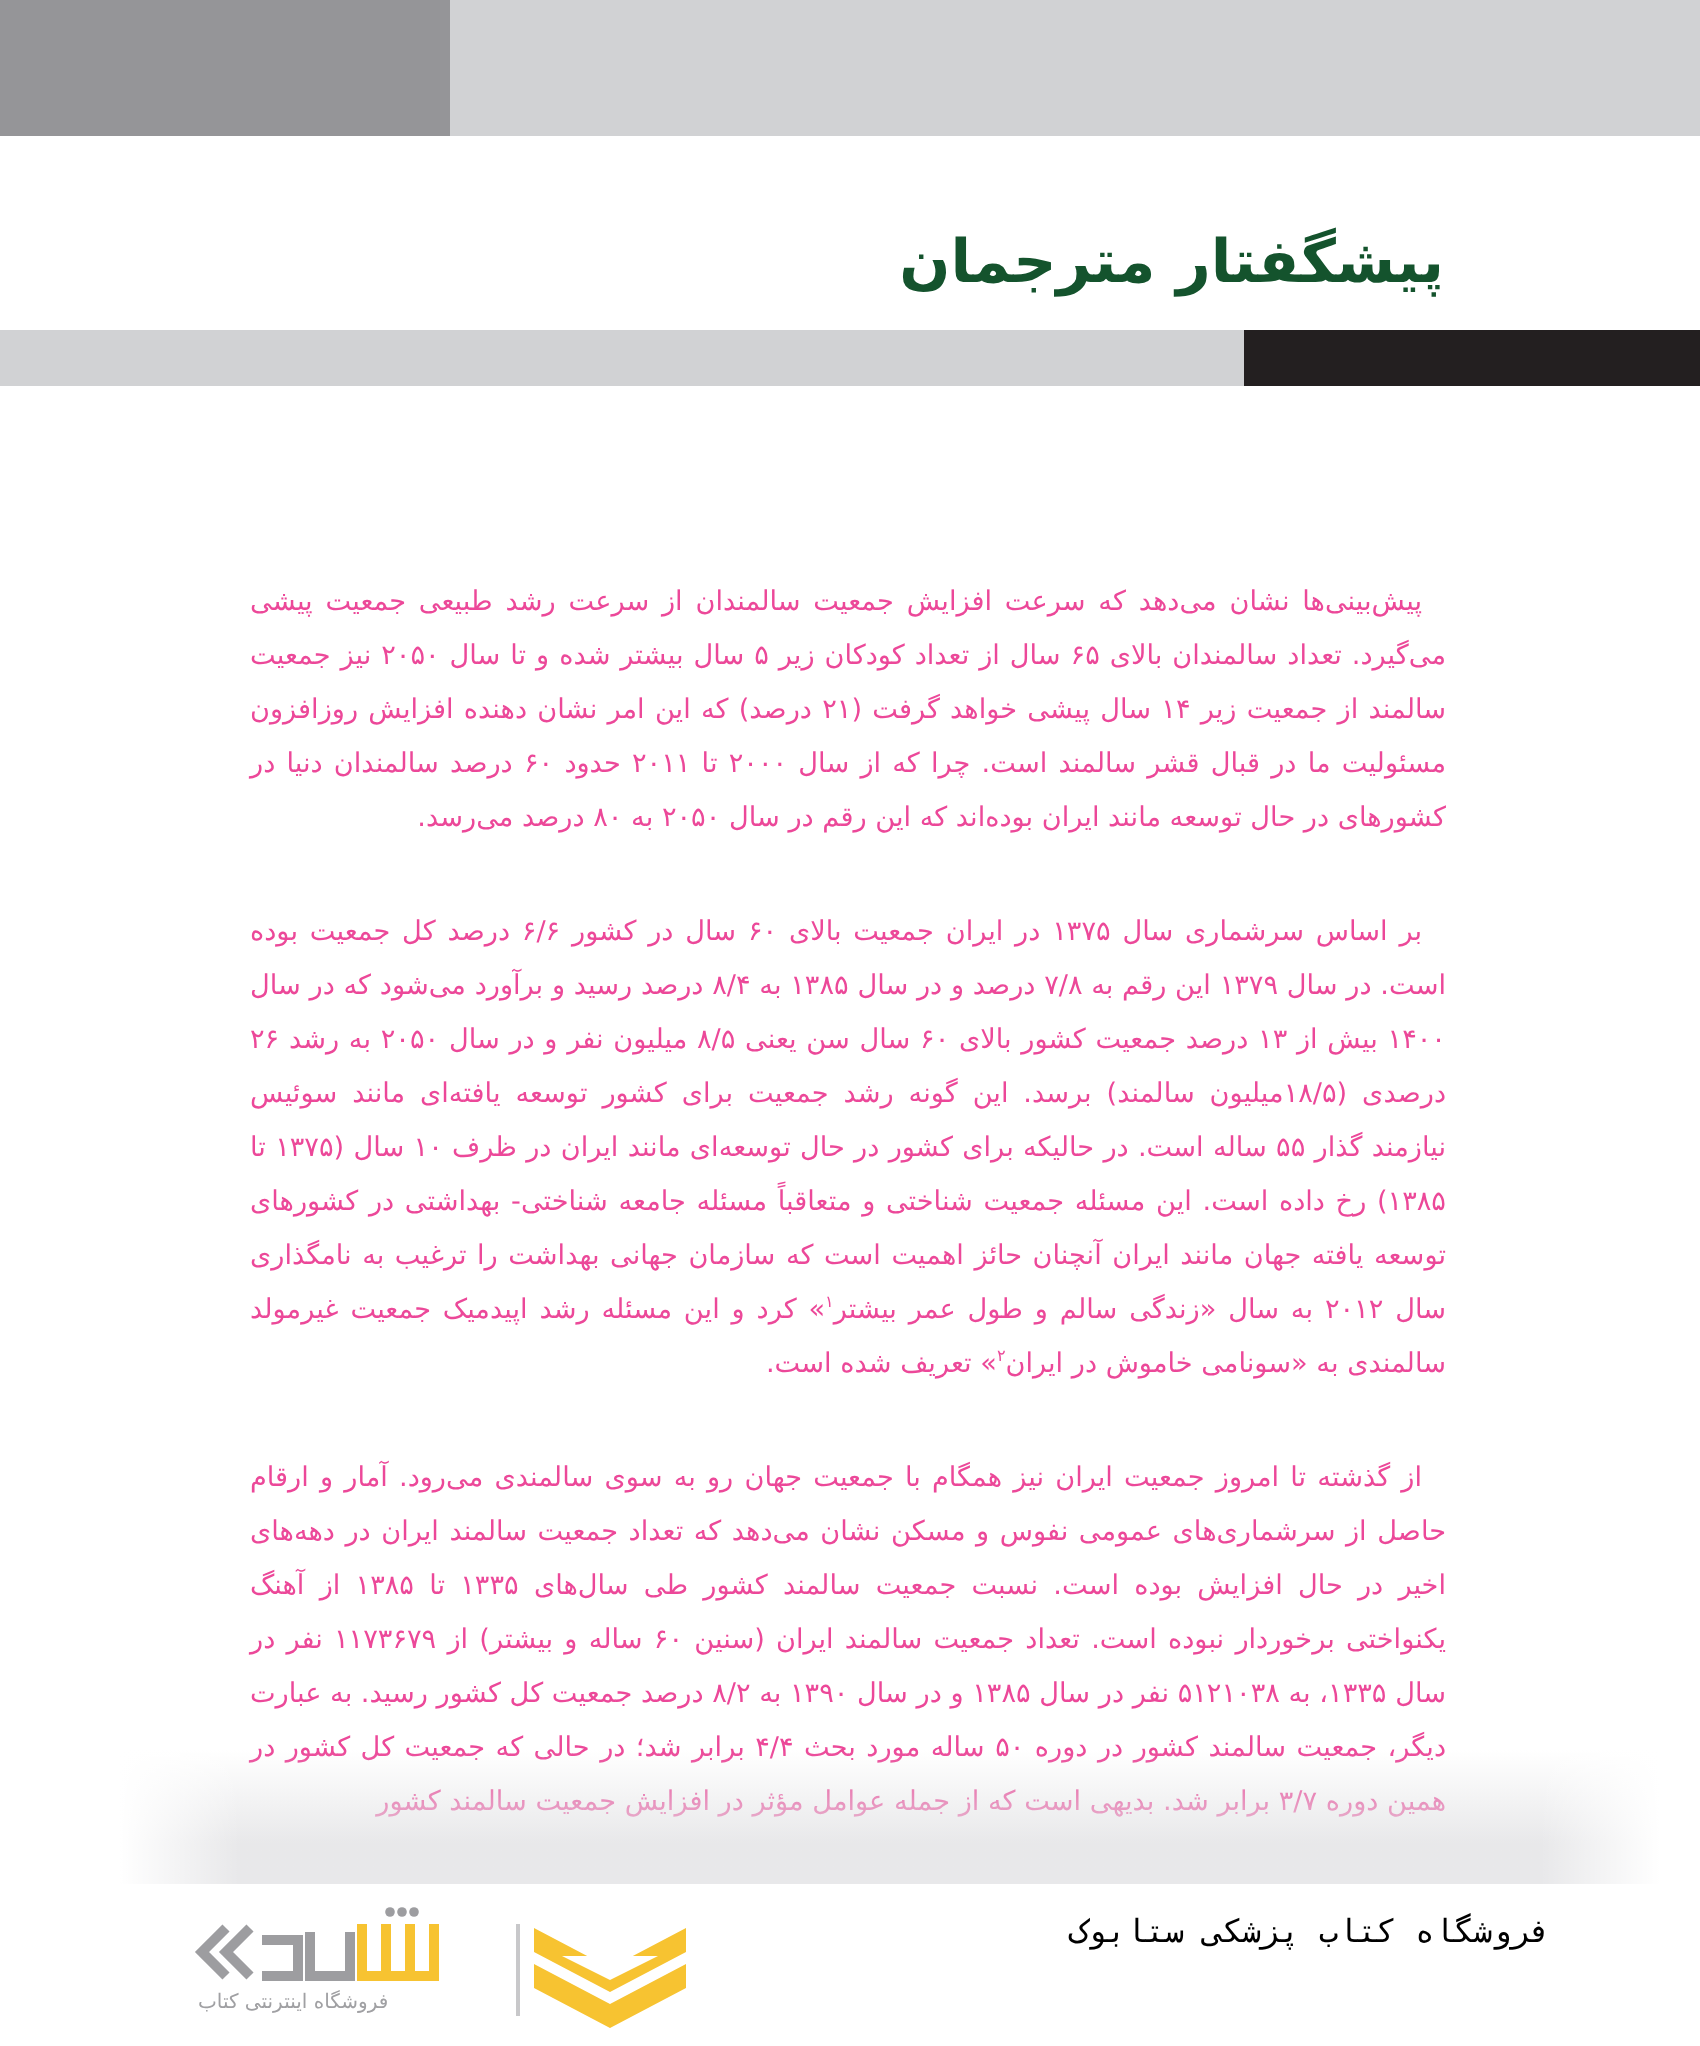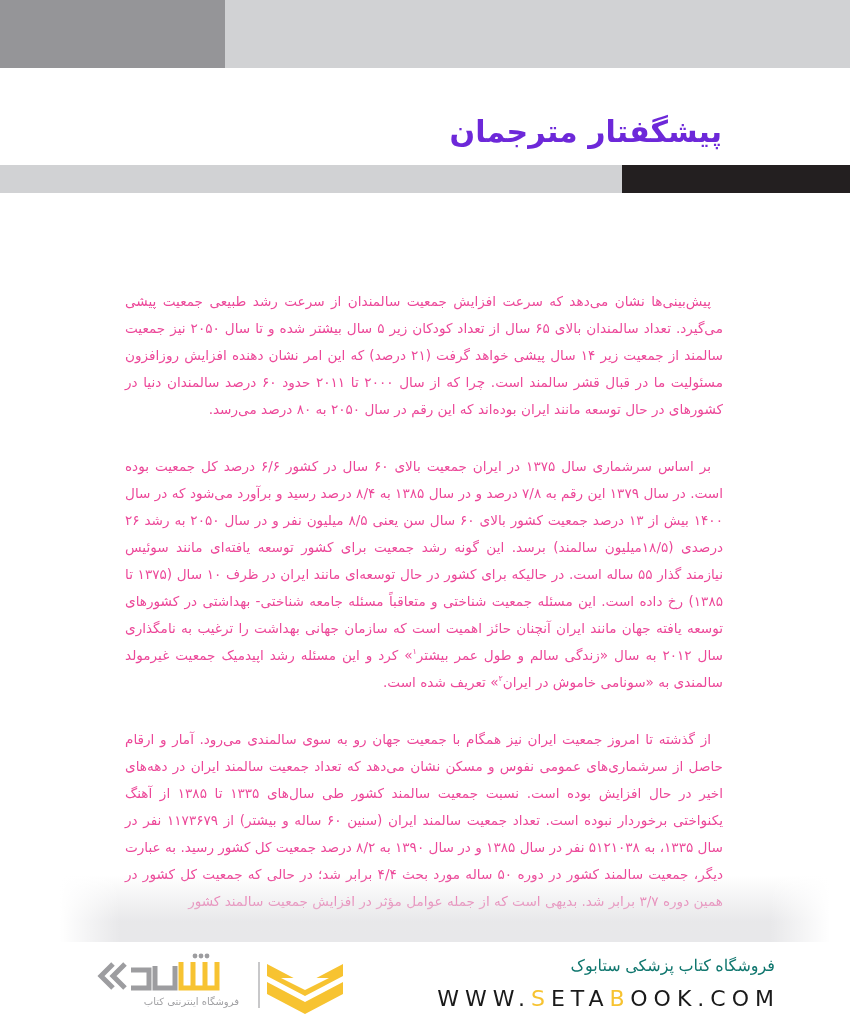--- a/index.html
+++ b/index.html
@@ -29,21 +29,21 @@
   }
   .chapter-title {
     position: absolute;
     right: 128px;
     top: 112px;
     font-family: "DejaVu Sans", sans-serif;
     font-weight: bold;
     font-size: 30px;
     line-height: 40px;
     direction: rtl;
-    color: #6d28d9;
+    color: #14532d;
     margin: 0;
     letter-spacing: -0.5px;
   }
   .title-rule {
     position: absolute;
     left: 0; top: 165px;
     width: 850px; height: 28px;
     background: #d1d2d4;
   }
   .title-rule-dark {
@@ -96,23 +96,23 @@
     position: absolute;
     left: 0; top: 942px;
     width: 850px; height: 81px;
     background: #ffffff;
   }
   .store-name {
     position: absolute;
     right: 75px;
     top: 14px;
     direction: rtl;
-    font-family: Liberation Sans, sans-serif;
+    font-family: Liberation Mono, monospace;
     font-size: 16px;
-    color: #0f766e;
+    color: #000000;
   }
   .store-url {
     position: absolute;
     right: 70px;
     top: 44px;
     font-family: "DejaVu Sans", sans-serif;
     font-size: 22px;
     letter-spacing: 6px;
     color: #1a1a1a;
   }
@@ -129,21 +129,21 @@
   .logo-wordmark {
     position: absolute;
     left: 0; top: 0;
   }
   .logo-tagline {
     position: absolute;
     left: 4px;
     top: 44px;
     width: 140px;
     direction: rtl;
-    text-align: right;
+    text-align: left;
     font-family: "DejaVu Sans", sans-serif;
     font-size: 10px;
     color: #a0a0a3;
   }
   .logo-divider {
     position: absolute;
     left: 163px;
     top: 10px;
     width: 2px;
     height: 46px;
@@ -192,14 +192,13 @@
     <div class="logo-tagline">فروشگاه اینترنتی کتاب</div>
     <div class="logo-divider"></div>
     <svg class="logo-chevrons" width="76" height="56" viewBox="0 0 76 56">
       <polygon points="0,6 38,26 76,6 76,18 38,38 0,18" fill="#f7c331"></polygon>
       <polygon points="0,24 38,44 76,24 76,36 38,56 0,36" fill="#f7c331"></polygon>
       <polygon points="14,20 38,32 62,20" fill="#ffffff"></polygon>
     </svg>
   </div>
 
   <div class="store-name">فروشگاه کتاب پزشکی ستابوک</div>
-  <div class="store-url"><span>WWW.</span><span class="hl">S</span><span>ETA</span><span class="hl">B</span><span>OOK.COM</span></div>
 </div>
 
 </body></html>

